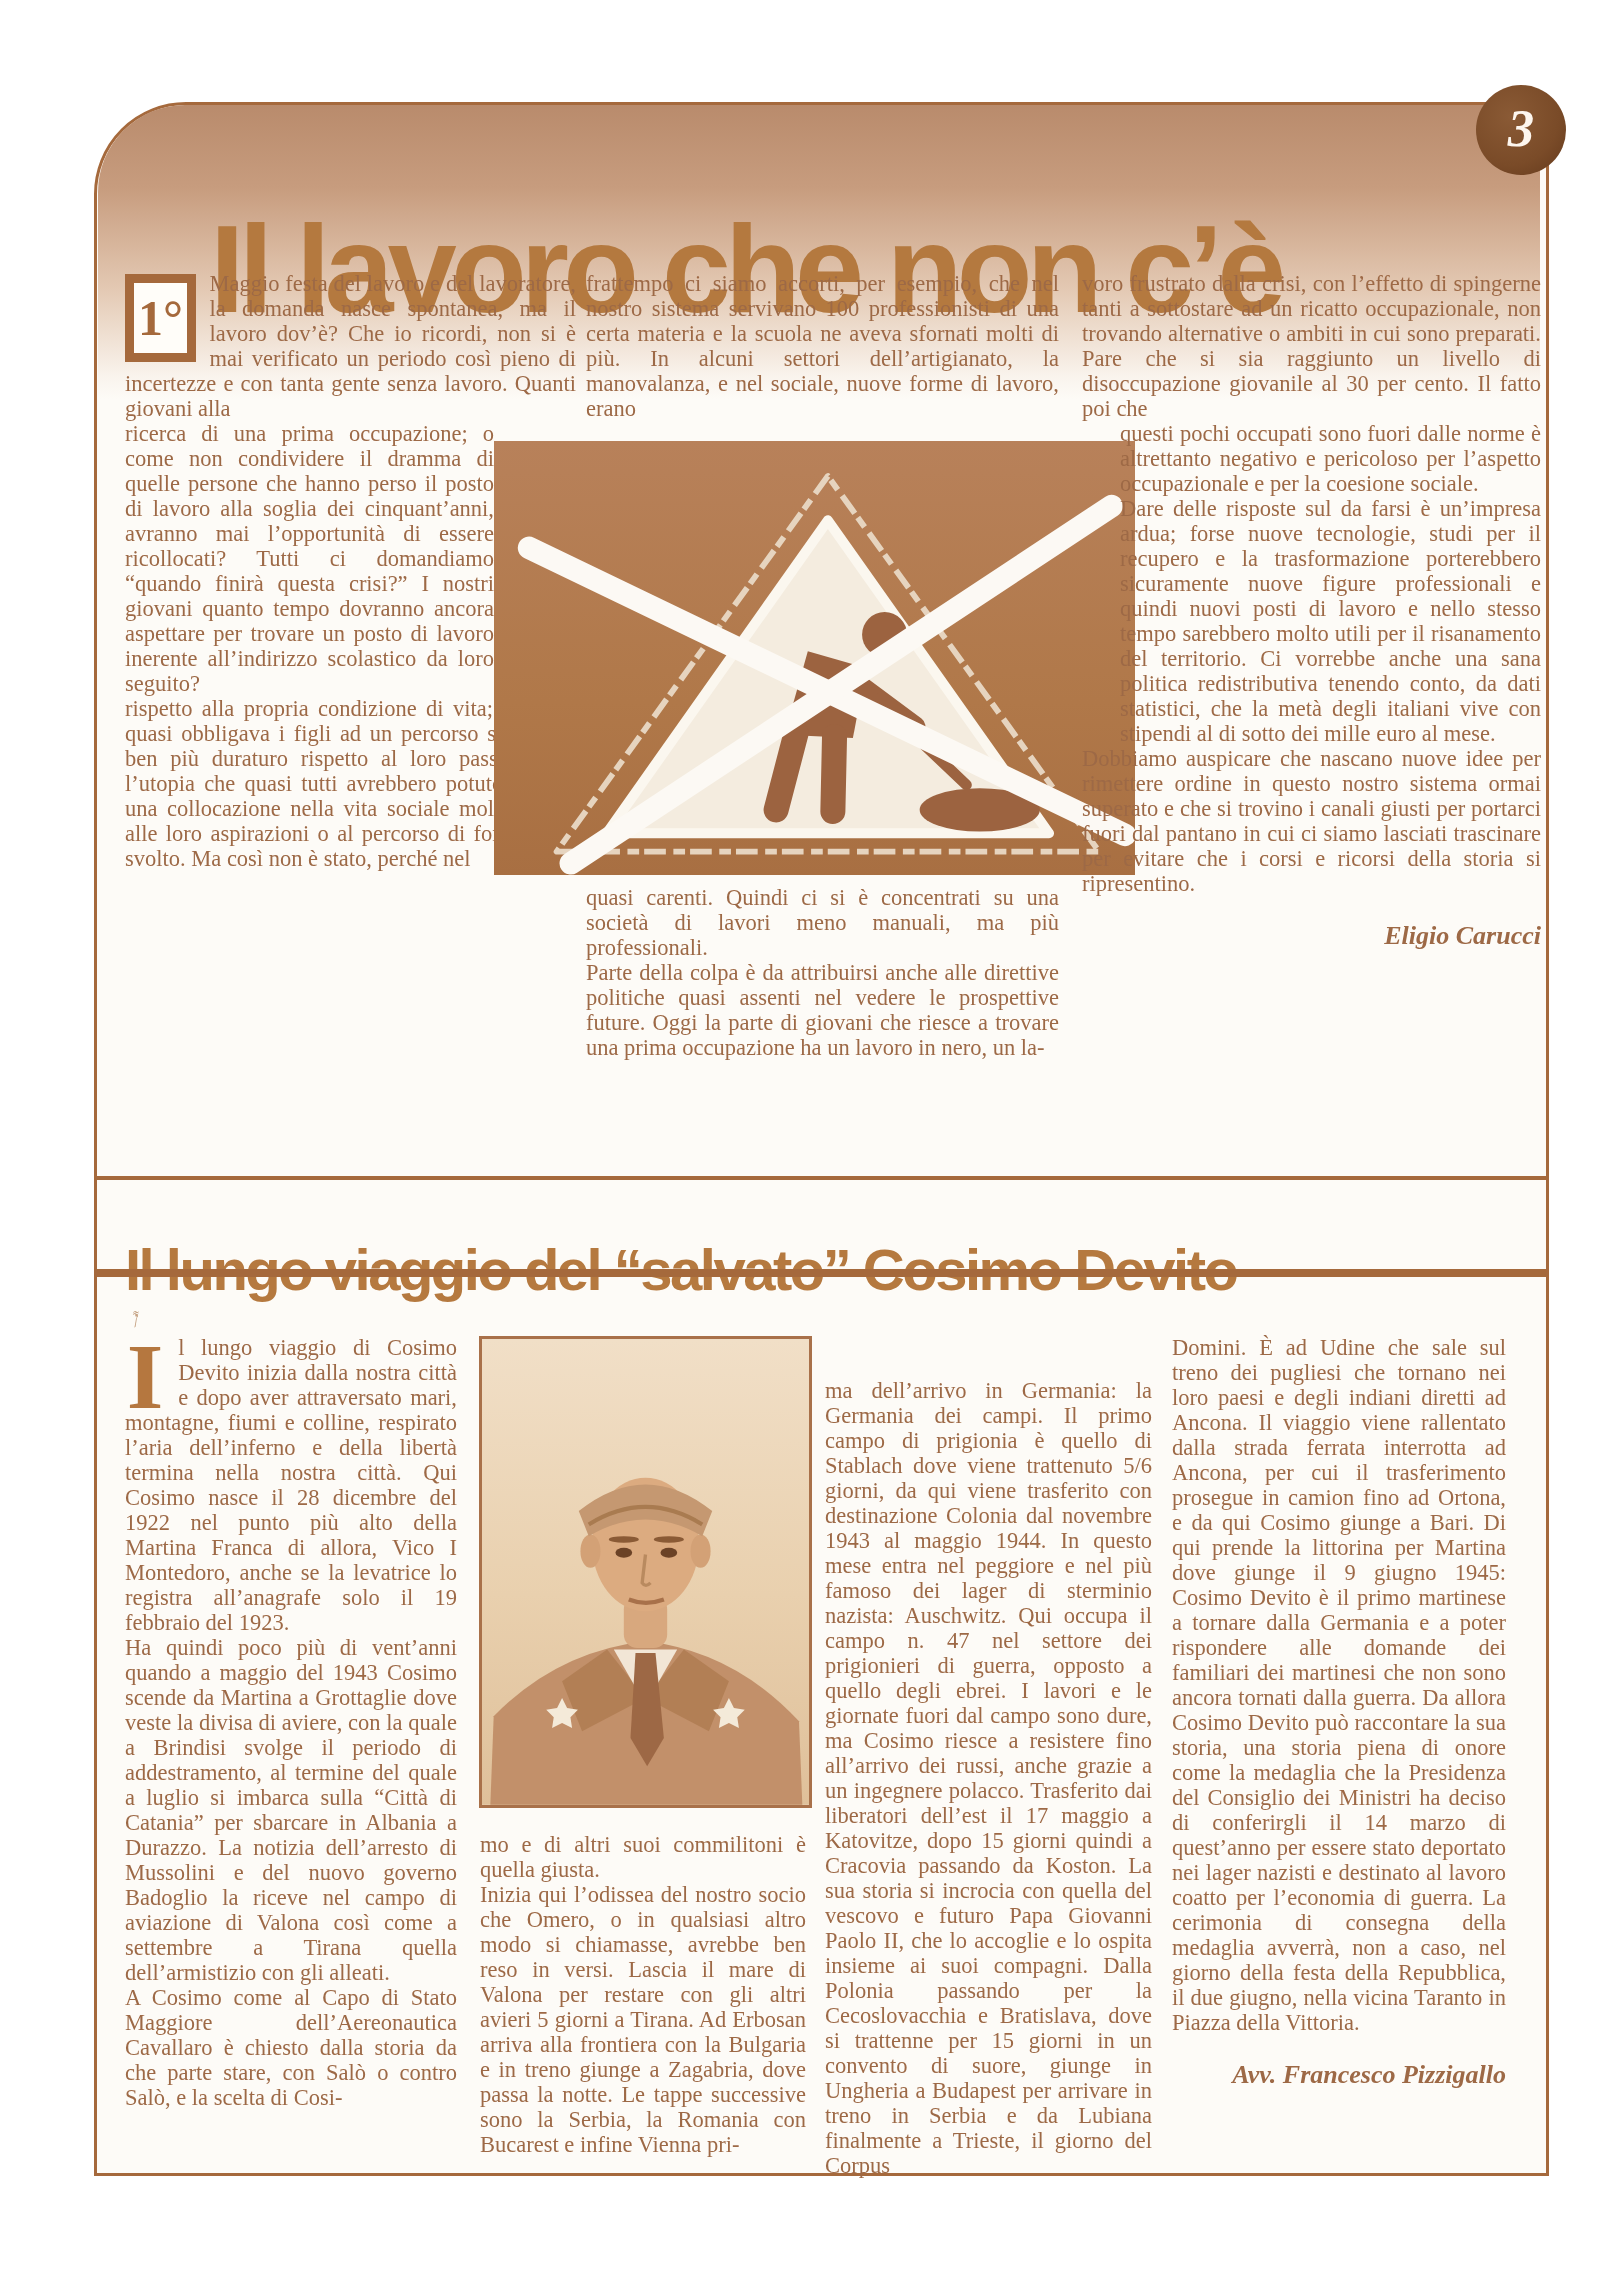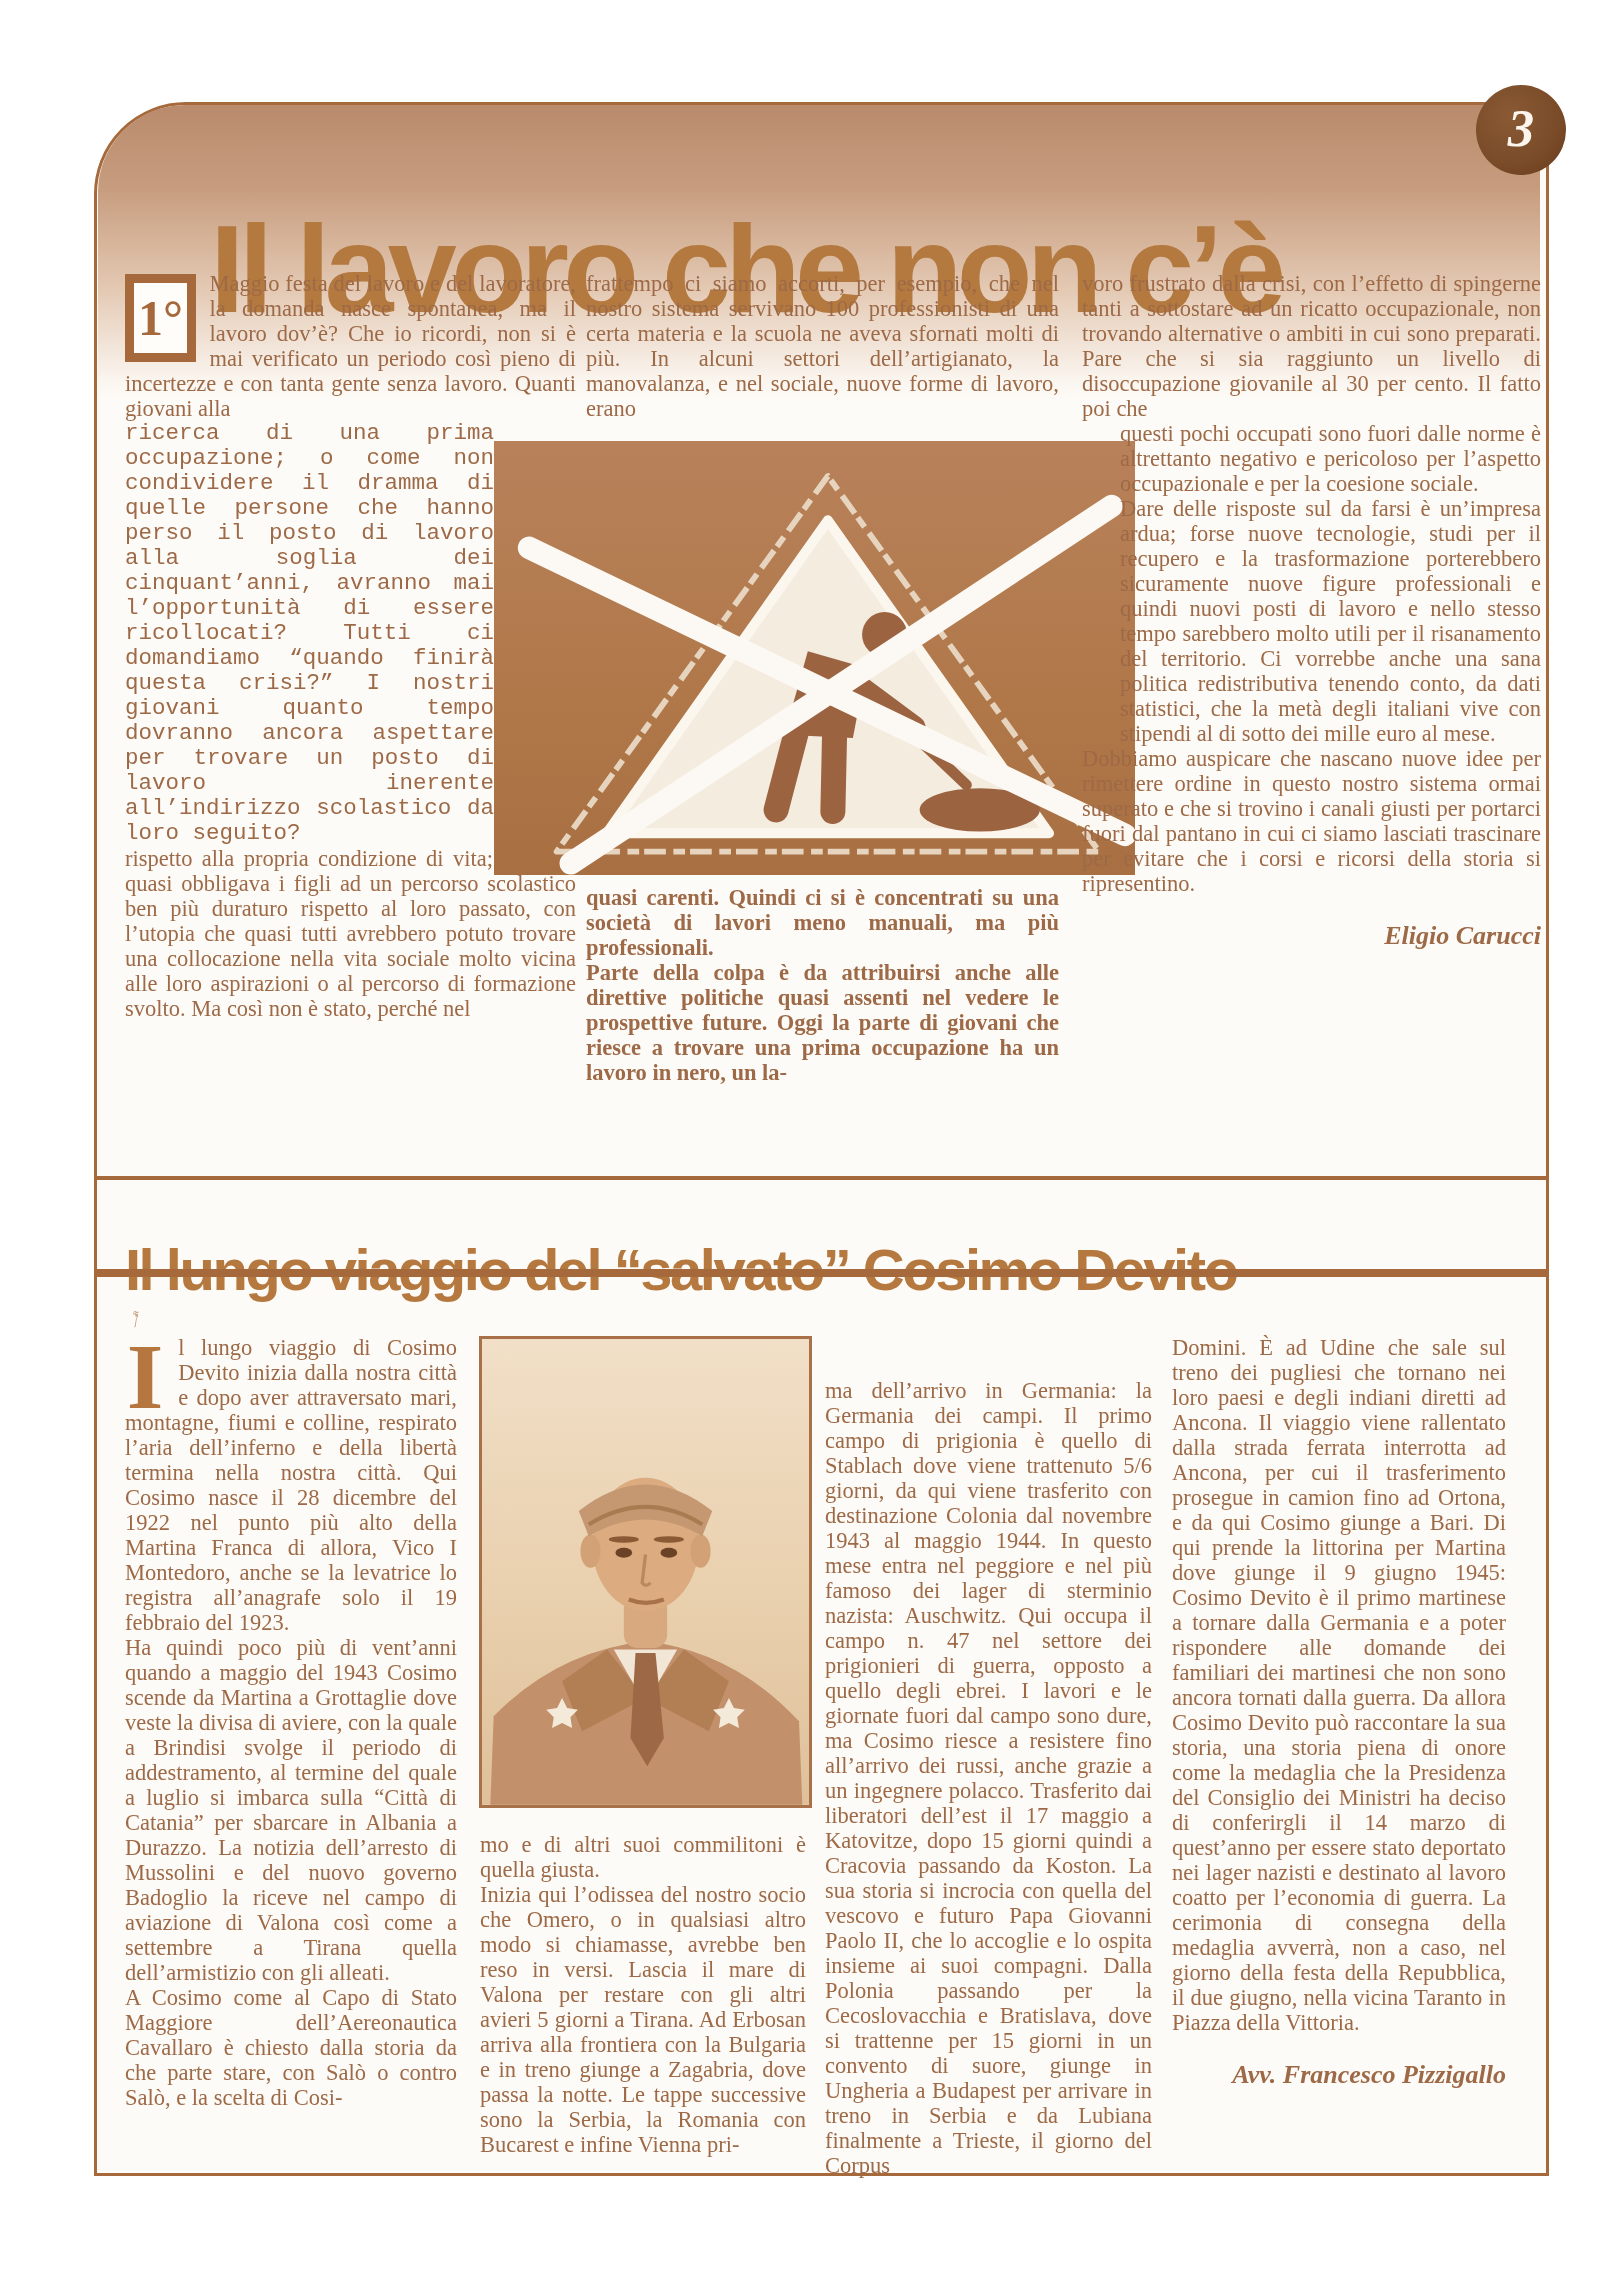--- a/index.html
+++ b/index.html
@@ -27,29 +27,29 @@
     transform:translateY(-1.7px);
   }
   .title1{
     position:absolute;left:210px;top:124px;width:1303px;
     font:bold 124px/1 "Liberation Sans","DejaVu Sans",sans-serif;
     letter-spacing:-5.8px;color:#b4793f;white-space:nowrap;
   }
   .bodytext{font-size:22.5px;line-height:25px;text-align:justify;}
   .bodytext p{margin:0;}
   .a1col1{position:absolute;left:125px;top:271px;width:451px;}
-  .a1col1 .narrow{width:369px;font-family:Liberation Mono, monospace;}
+  .a1col1 .narrow{width:369px;}
   .dropcap-box{
     float:left;width:53px;height:70px;border:9.2px solid #a5693c;background:#fffdf9;
     display:flex;align-items:center;justify-content:center;
     font:bold 50px "Liberation Serif",serif;color:#a5693c;
     margin:3.3px 13.4px 1.7px 0;
   }
   .a1col2top{position:absolute;left:586px;top:271px;width:473px;}
-  .a1col2bot{position:absolute;left:586px;top:885px;width:473px;font-weight:bold;}
+  .a1col2bot{position:absolute;left:586px;top:885px;width:473px;}
   .a1col3{position:absolute;left:1082px;top:271px;width:459px;}
   .a1col3 .indent{margin-left:38px;}
   .signature{
     text-align:right;font:italic bold 26px "Liberation Serif",serif;
     color:#9d6946;margin-top:25px;
   }
   .signimg{
     position:absolute;left:494px;top:441px;width:641px;height:434px;
     background:#b27b50;overflow:hidden;
   }

